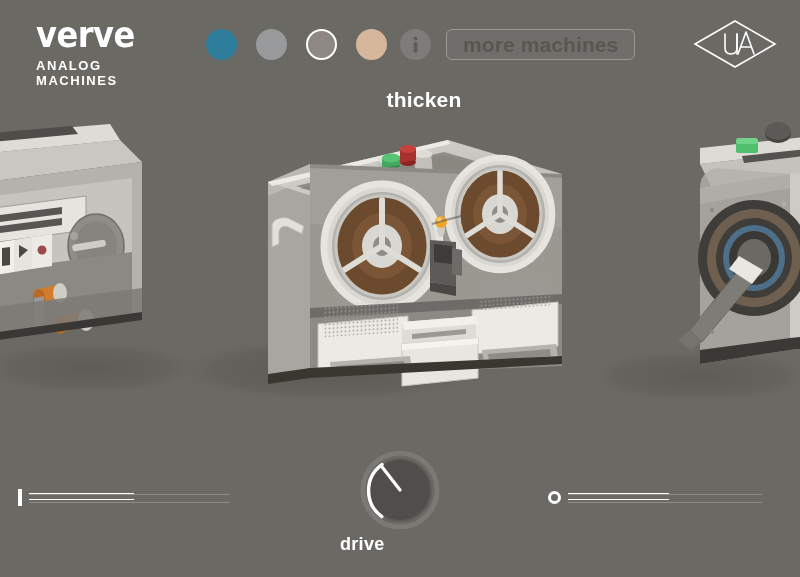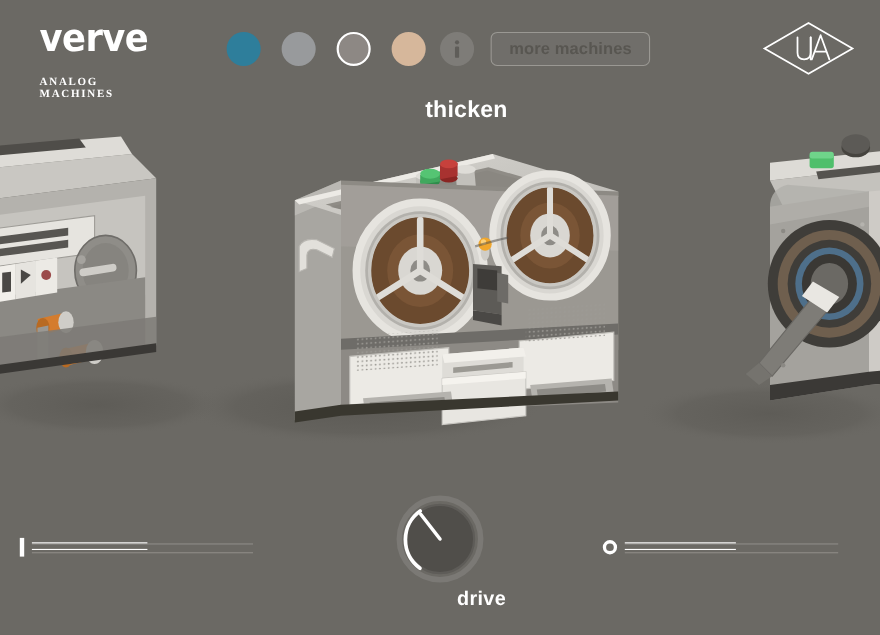--- a/index.html
+++ b/index.html
@@ -32,26 +32,26 @@
     font-weight: 700;
     letter-spacing: -0.5px;
     line-height: 34px;
     color: #ffffff;
     font-family: "DejaVu Sans", sans-serif;
     font-stretch: condensed;
     transform: scaleX(1.02);
     transform-origin: left top;
   }
   #brand-sub {
-    font-size: 10px;
+    font-size: 13px;
     font-weight: 700;
     letter-spacing: 1.55px;
     color: #ffffff;
-    margin-top: 17px;
-    font-family: Liberation Serif, serif;
+    margin-top: 6px;
+    font-family: Liberation Sans, sans-serif;
   }
 
   .swatch {
     position: absolute;
     top: 29px;
     width: 31px; height: 31px;
     border-radius: 50%;
     box-sizing: border-box;
   }
   .swatch.sel {
@@ -71,21 +71,21 @@
 
   #more-machines {
     position: absolute;
     left: 446px; top: 29px;
     height: 31px;
     padding: 0 16px;
     border: 1.5px solid #9a9893;
     border-radius: 6px;
     background: rgba(255,255,255,0.04);
     color: #585651;
-    font-size: 15px;
+    font-size: 21px;
     font-weight: 700;
     letter-spacing: 0.1px;
     display: flex; align-items: center; justify-content: center;
     box-sizing: border-box;
     white-space: nowrap;
   }
 
   #ua-logo {
     position: absolute;
     right: 22px; top: 18px;
@@ -171,21 +171,21 @@
   }
   #knob {
     position: absolute;
     left: 0; top: 0;
     width: 80px; height: 80px;
   }
   #knob-label {
     position: absolute;
     left: -20px; top: 84px;
     width: 120px;
-    text-align: right;
+    text-align: left;
     color: #ffffff;
     font-size: 18px;
     font-weight: 700;
     letter-spacing: 0.3px;
   }
 </style>
 </head>
 <body>
 
 <div id="app">

